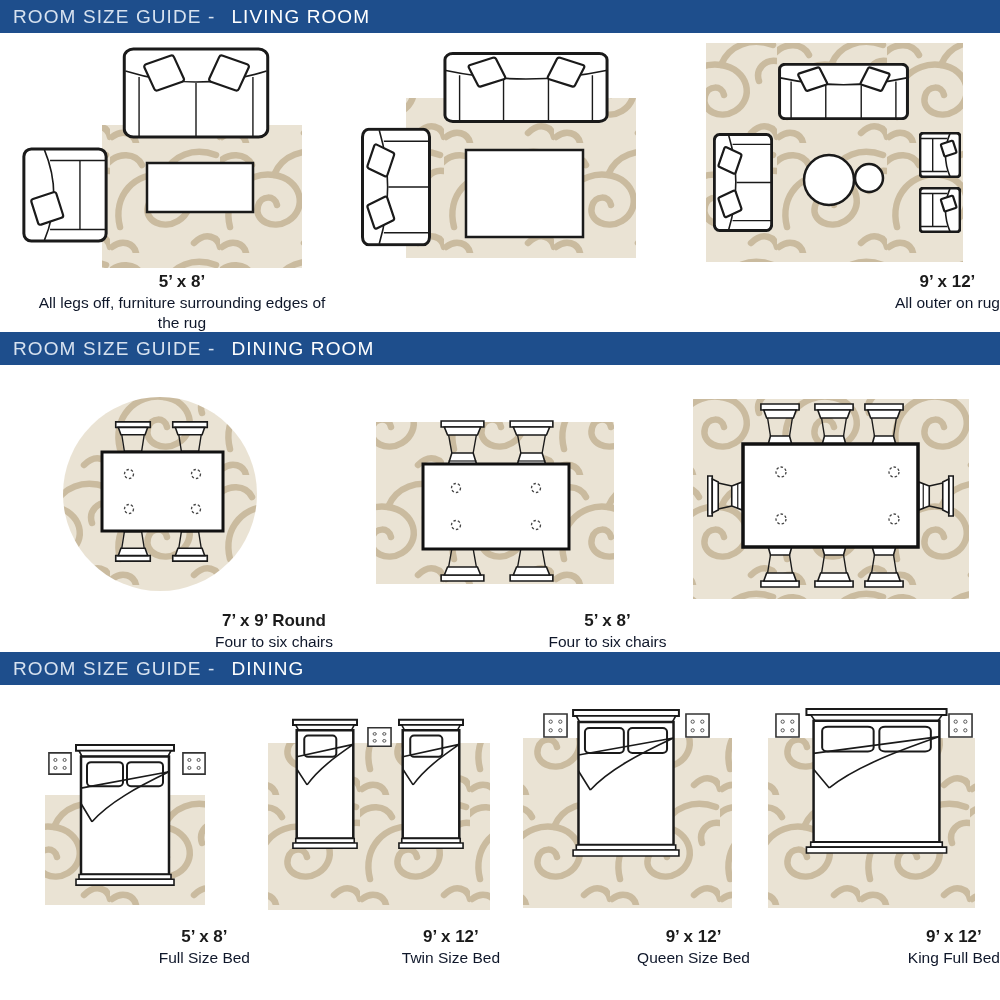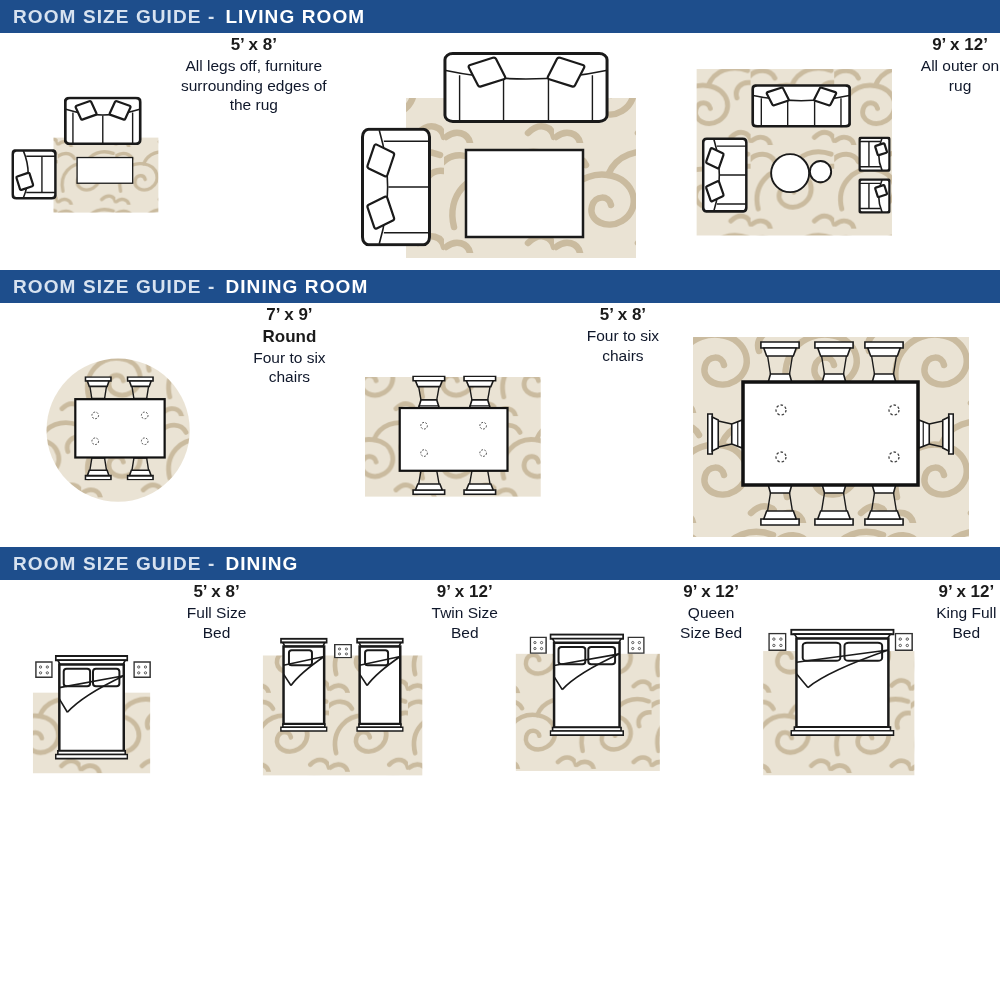--- a/index.html
+++ b/index.html
@@ -1,22 +1,22 @@
 <!DOCTYPE html>
 <html><head>
 <meta charset="utf-8">
 <style>
   *{margin:0;padding:0;box-sizing:border-box}
   html,body{background:#fff}
   body{width:1000px;height:1000px;font-family:"Liberation Sans",sans-serif;overflow:hidden}
   .hdr{height:33px;background:#1e4e8c;display:flex;align-items:center;padding-left:13px;letter-spacing:1.1px;font-size:19px;line-height:1}
-  .hdr .pre{color:#d7e2f0;font-weight:700;margin-right:10px}
-  .hdr .bold{color:#ffffff;font-weight:700}
+  .hdr .pre{color:#d7e2f0;font-weight:400;margin-right:16px}
+  .hdr .bold{color:#ffffff;font-weight:400}
   .row{display:flex;justify-content:space-between}
-  .cell{display:flex;flex-direction:row;align-items:flex-start}
+  .cell{display:flex;flex-direction:column;align-items:flex-end}
   .lr .cell,.dr .cell{width:333px}
   .br .cell{width:250px}
   .cell svg.diagram{display:block}
   .cap{text-align:center;line-height:1.28;margin-top:1px}
   .cap-size{font-size:17px;font-weight:700;color:#1b1b1b}
   .cap-desc{font-size:15.5px;color:#0f172a;max-width:302px;margin:0 auto}
 </style>
 </head>
 <body>
 

